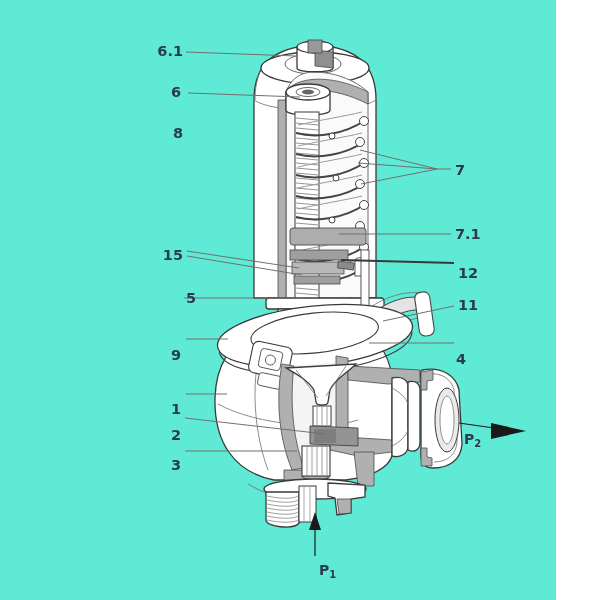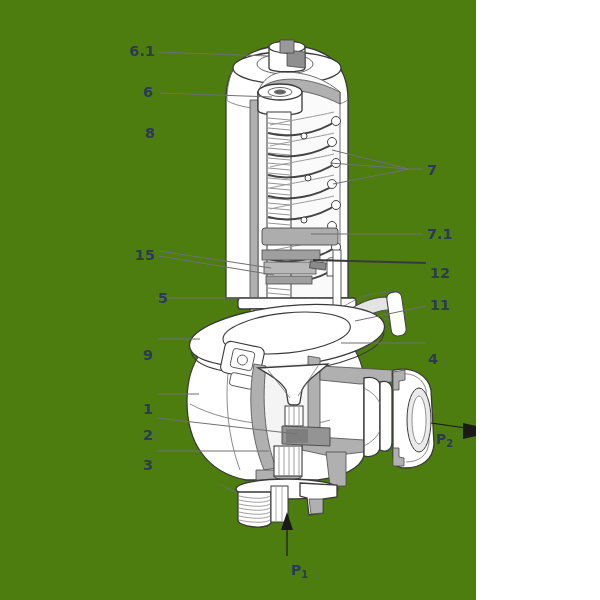--- a/index.html
+++ b/index.html
@@ -1,17 +1,17 @@
 <!DOCTYPE html>
 <html><head>
 <meta charset="utf-8">
 <style>
   html,body{margin:0;padding:0;background:#ffffff;}
-  #stage{position:relative;width:476px;height:600px;background:#4d7c0f;overflow:hidden;
-         font-family:"DejaVu Sans", sans-serif;}
+  #stage{position:relative;width:528px;height:600px;background:#5eead4;overflow:hidden;
+         font-family:"DejaVu Sans", sans-serif;padding-left:28px;}
   svg{display:block;}
   .outline{fill:#ffffff;stroke:#3a3a3a;stroke-width:1.3;}
   .thin{fill:none;stroke:#6e6e6e;stroke-width:.8;}
   .cut{fill:#b0b0b0;stroke:#4a4a4a;stroke-width:.8;}
   .cut-dark{fill:#8f8f8f;stroke:#4a4a4a;stroke-width:.8;}
   .wire{fill:none;stroke:#444;stroke-width:2;}
   .wire-back{fill:none;stroke:#9a9a9a;stroke-width:1;}
   .callout-text{font:700 14.5px "DejaVu Sans", sans-serif;}
   .pm-text{font:700 14px "DejaVu Sans", sans-serif;}
 </style>

